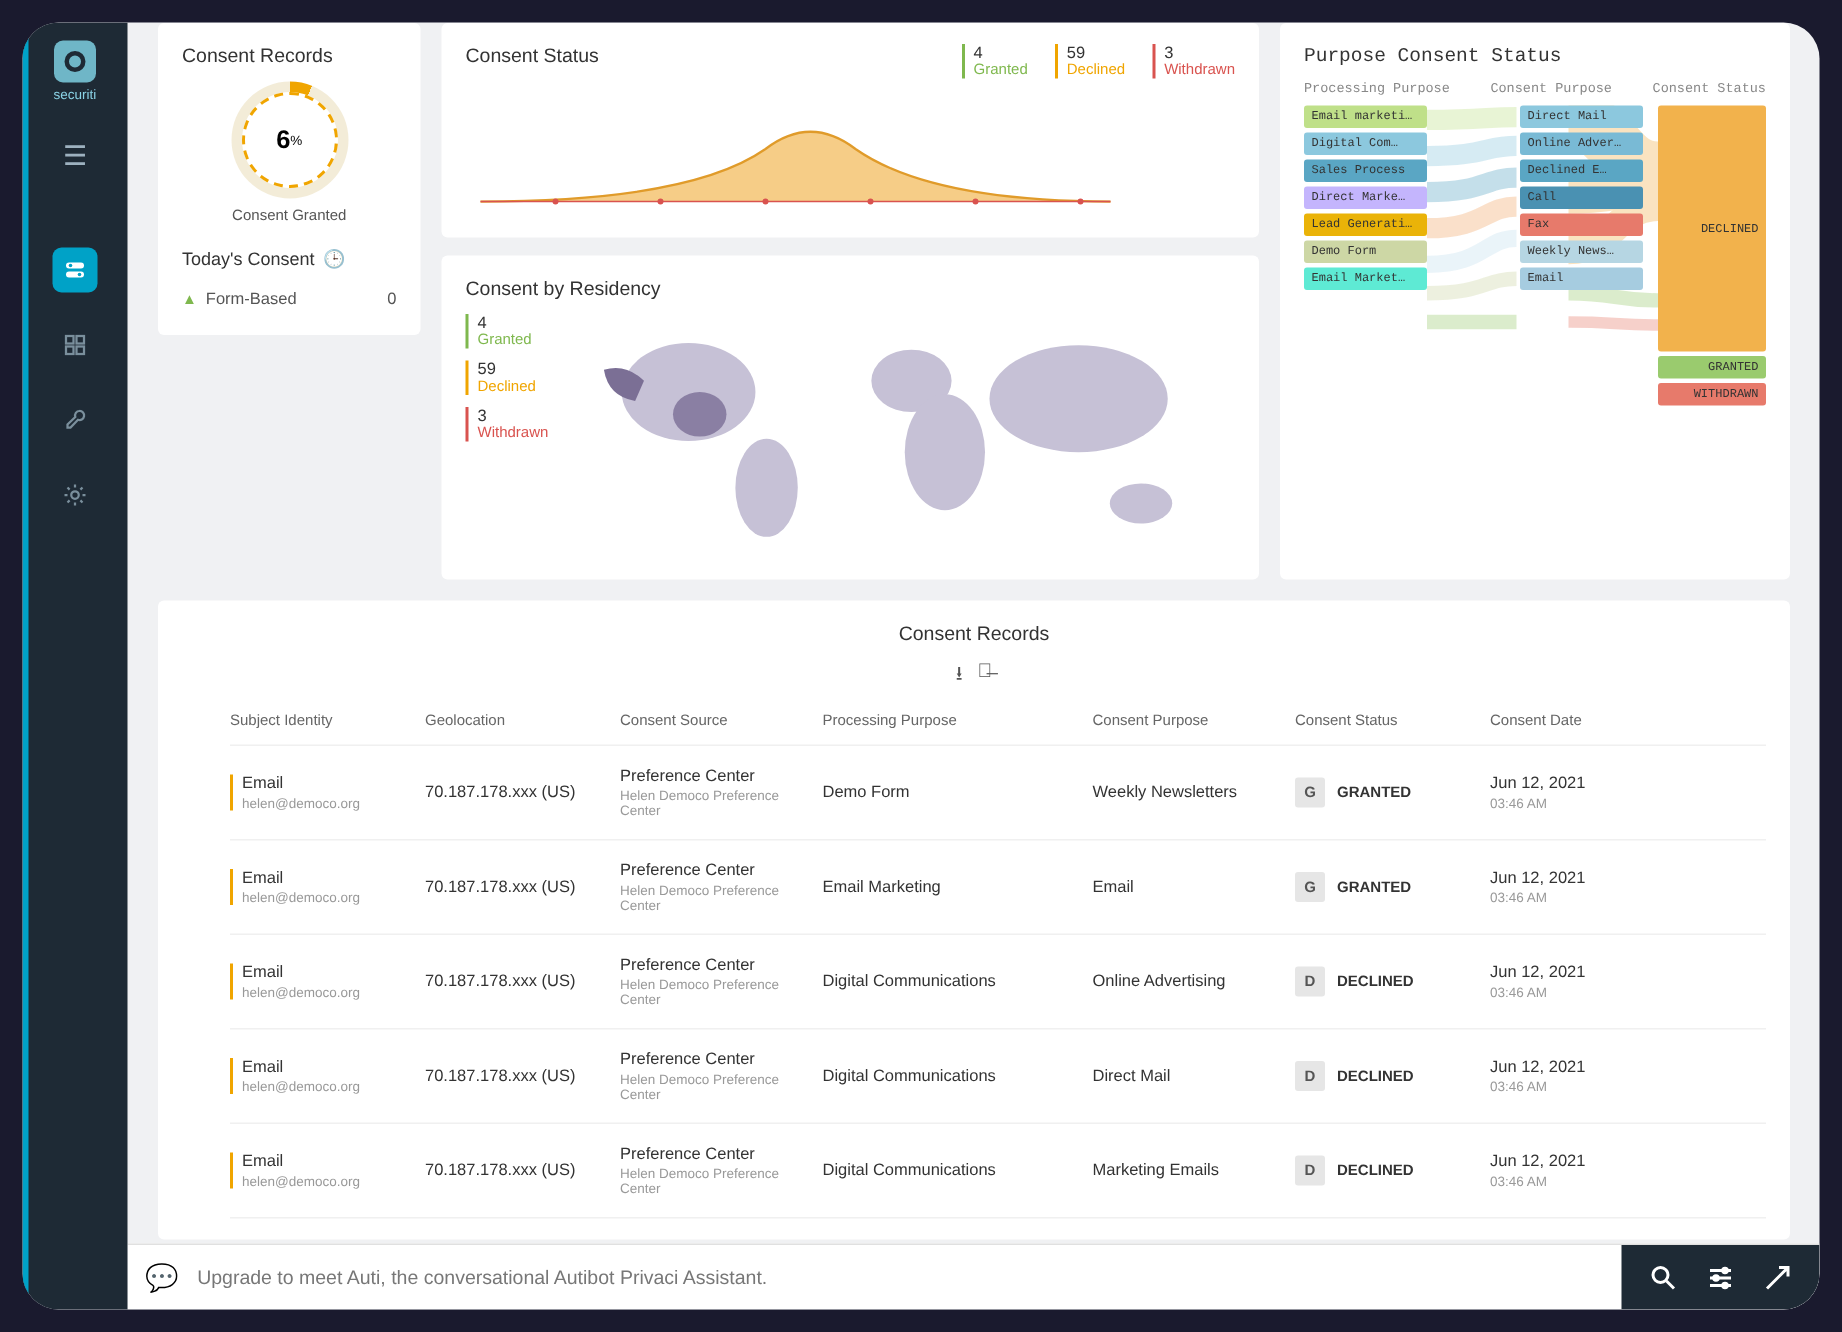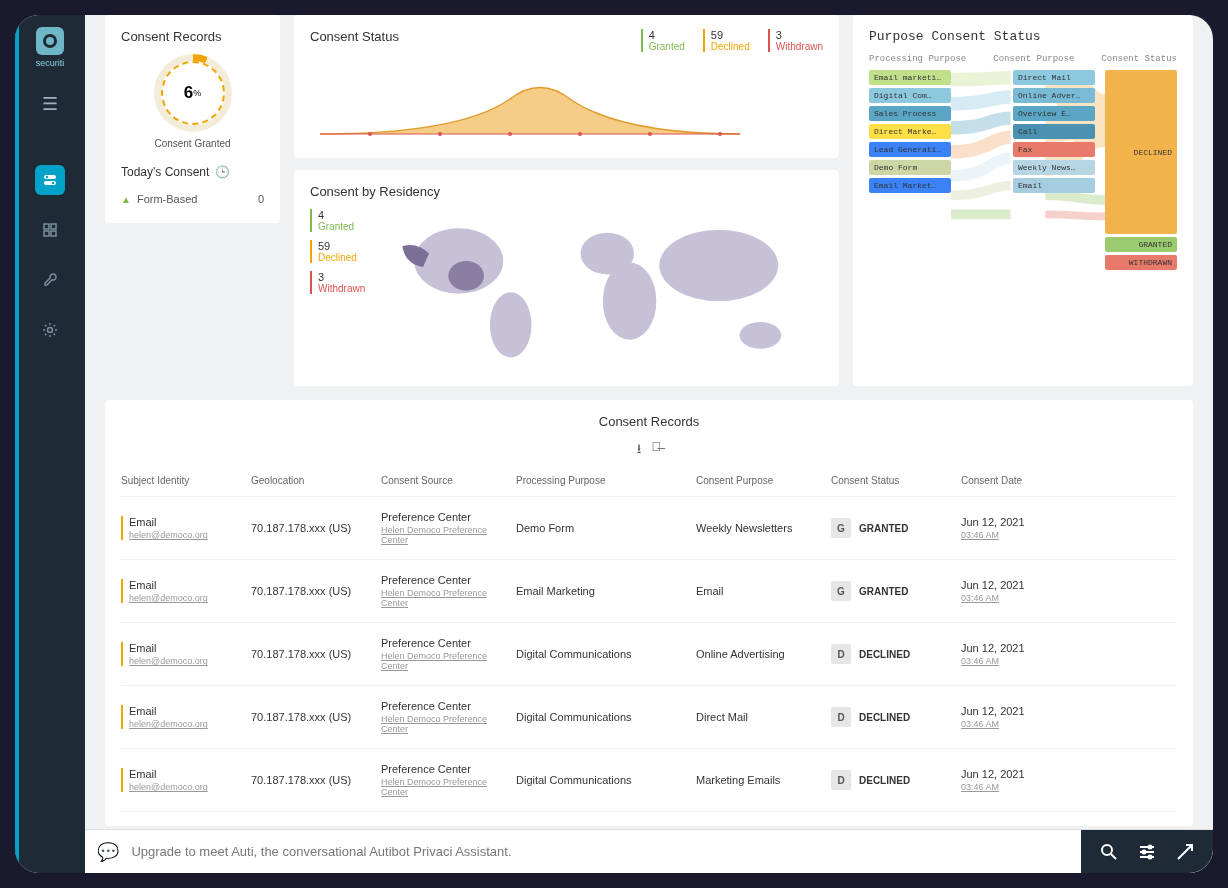--- a/index.html
+++ b/index.html
@@ -221,24 +221,25 @@
 .records-header {
   display: flex; justify-content: space-between; align-items: center;
   margin-bottom: 14px;
   flex-direction: column;
 }
 .records-actions { display: flex; gap: 10px; font-size: 13px; color: #555; }
 .tbl { width: 100%; font-size: 11px; color: #333; }
 .thead, .trow { display: grid;
   grid-template-columns: 130px 130px 135px 180px 135px 130px 115px;
   align-items: center;
+  margin-left: 32px;
 }
 .thead { font-size: 10px; color: #666; padding-bottom: 10px; border-bottom: 1px solid #f0f0f0; }
 .trow { padding: 14px 0; border-bottom: 1px solid #f0f0f0; }
-.trow .sub { display: block; font-size: 9px; color: #999; margin-top: 2px; text-decoration: underline; }
+.trow .sub { display: block; font-size: 9px; color: #999; margin-top: 2px; }
 .idcell { border-left: 2px solid #f0a500; padding-left: 6px; }
 .status-badge {
   display: inline-flex; align-items: center; gap: 8px;
   font-size: 10px; font-weight: 600;
 }
 .status-badge .box {
   width: 20px; height: 20px; background: #e6e6e6;
   display: flex; align-items: center; justify-content: center;
   font-weight: 600; color: #555; border-radius: 2px;
 }
@@ -393,29 +394,29 @@
                 <path d="M98 10 C130 10 130 45 160 45" stroke="#f2b24c" stroke-width="40" fill="none"></path>
                 <path d="M98 60 C130 60 130 55 160 55" stroke="#f2b24c" stroke-width="30" fill="none"></path>
                 <path d="M98 100 C130 100 130 70 160 70" stroke="#f2b24c" stroke-width="20" fill="none"></path>
                 <path d="M98 130 C130 130 130 135 160 135" stroke="#9acb6e" stroke-width="10" fill="none"></path>
                 <path d="M98 150 C130 150 130 152 160 152" stroke="#e77a6b" stroke-width="8" fill="none"></path>
               </svg>
               <div class="sankey-col left" id="sankey-left">
                   <div class="node" style="background: rgb(191, 224, 137);">Email marketi…</div>
                   <div class="node" style="background: rgb(140, 200, 222);">Digital Com…</div>
                   <div class="node" style="background: rgb(90, 166, 196);">Sales Process</div>
-                  <div class="node" style="background: #fde047;">Direct Marke…</div>
-                  <div class="node" style="background: #3b82f6;">Lead Generati…</div>
+                  <div class="node" style="background: #c4b5fd;">Direct Marke…</div>
+                  <div class="node" style="background: #eab308;">Lead Generati…</div>
                   <div class="node" style="background: rgb(205, 215, 165);">Demo Form</div>
-                  <div class="node" style="background: #3b82f6;">Email Market…</div>
+                  <div class="node" style="background: #5eead4;">Email Market…</div>
                 </div>
               <div class="sankey-col mid" id="sankey-mid">
                   <div class="node" style="background: rgb(140, 200, 222);">Direct Mail</div>
                   <div class="node" style="background: rgb(121, 186, 213);">Online Adver…</div>
-                  <div class="node" style="background: rgb(90, 166, 196);">Overview E…</div>
+                  <div class="node" style="background: rgb(90, 166, 196);">Declined E…</div>
                   <div class="node" style="background: rgb(74, 145, 178);">Call</div>
                   <div class="node" style="background: rgb(231, 122, 107);">Fax</div>
                   <div class="node" style="background: rgb(182, 214, 227);">Weekly News…</div>
                   <div class="node" style="background: rgb(166, 204, 224);">Email</div>
                 </div>
               <div class="sankey-col right" id="sankey-right" style="justify-content: space-between;">
                   <div class="node" style="background: rgb(242, 178, 76); flex: 1 1 0%; display: flex; align-items: center; justify-content: flex-end;">DECLINED</div>
                   <div class="node" style="background: rgb(154, 203, 110);">GRANTED</div>
                   <div class="node" style="background: rgb(231, 122, 107);">WITHDRAWN</div>
                 </div>

